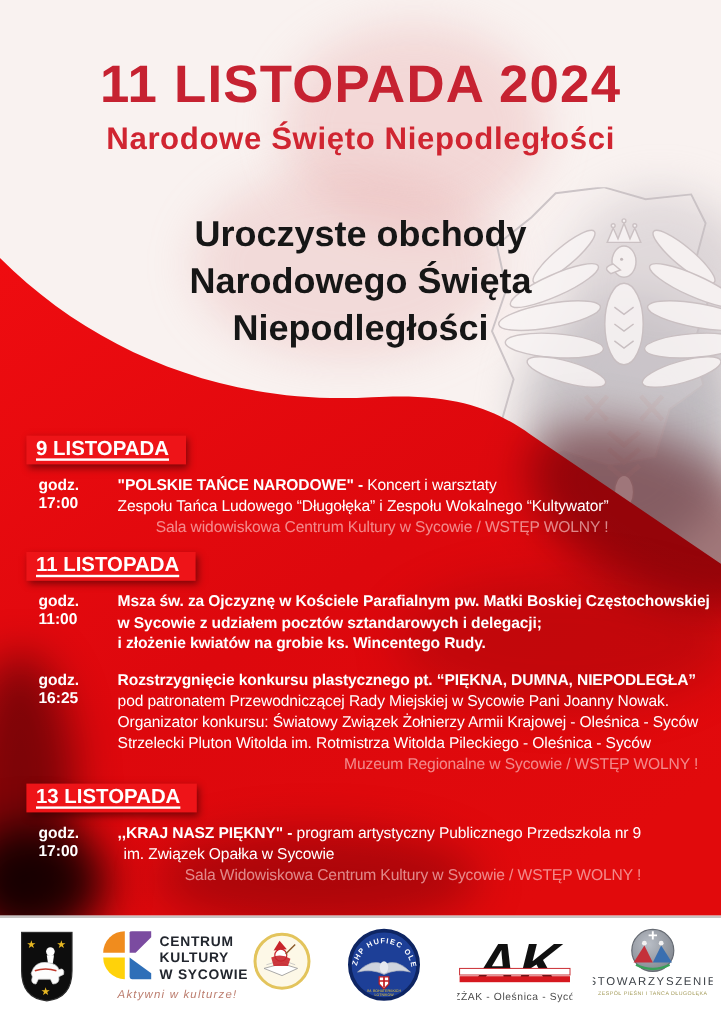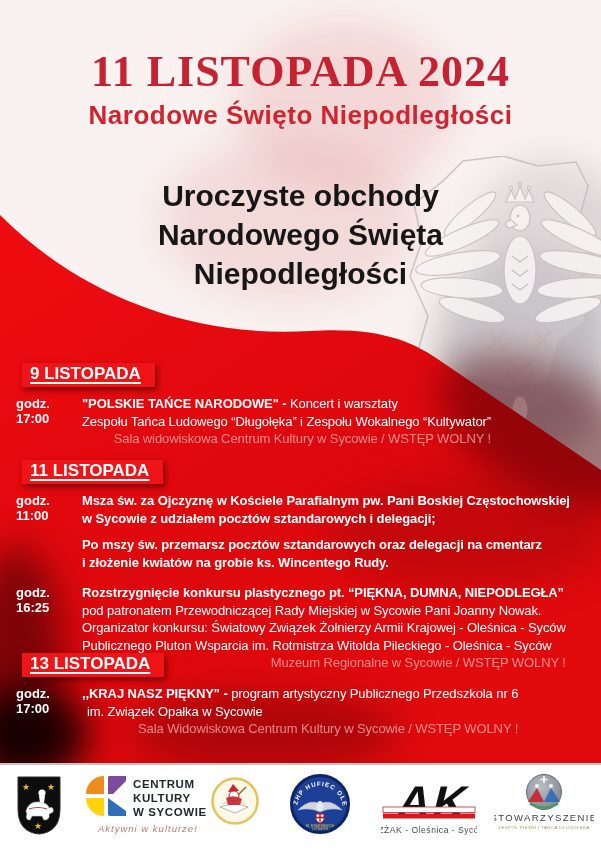--- a/index.html
+++ b/index.html
@@ -1,38 +1,38 @@
 <!DOCTYPE html>
 <html><head>
 <meta charset="utf-8">
 <style>
   html,body{margin:0;padding:0;background:#555;}
   .poster{position:relative;width:601px;height:850px;overflow:hidden;
     background:#f9f2f0;font-family:"Liberation Sans",sans-serif;margin:0 auto;}
   .blob{position:absolute;border-radius:50%;filter:blur(18px);pointer-events:none;}
   
   #title{position:absolute;top:46px;left:0;right:0;text-align:center;
-    font-family:Liberation Serif, serif;font-weight:700;font-size:44px;letter-spacing:1px;
+    font-family:Liberation Sans, sans-serif;font-weight:700;font-size:44px;letter-spacing:1px;
     color:#c62231;white-space:nowrap;}
   #subtitle{position:absolute;top:100px;left:0;right:0;text-align:center;
     font-size:26px;font-weight:700;color:#d02531;letter-spacing:.5px;}
   #announce{position:absolute;top:176px;left:0;right:0;text-align:center;
     font-size:30px;line-height:39px;font-weight:700;color:#161616;z-index:5;}
   
   #emblem,#redwave{position:absolute;pointer-events:none;}
   #redwave{left:0;top:0;z-index:2;}
   #emblem{left:408px;top:156px;z-index:1;}
   .dark{z-index:3;}
   
   .evt{position:absolute;left:0;right:0;z-index:6;}
   .hd{display:inline-block;margin-left:22px;background:#ee1418;color:#fff;
     font-size:17px;font-weight:700;padding:1px 14px 3px 8px;border-radius:0;
     box-shadow:2px 3px 6px rgba(20,0,0,.5);}
   .hd span{text-decoration:underline;text-decoration-thickness:2px;text-underline-offset:3px;}
-  .row{display:flex;padding-left:16px;margin-top:8px;color:#fff;}
+  .row{display:flex;padding-left:32px;margin-top:8px;color:#fff;}
   .time{flex:none;width:66px;font-weight:700;font-size:13px;padding-top:1px;}
   .lines{font-size:13px;line-height:17.5px;letter-spacing:-.1px;}
   .b{font-weight:700;}
   .faded{color:rgba(255,216,216,.62);text-align:right;}
   .gap{margin-top:9px;}
   .ind{padding-left:5px;}
   
   #footer{position:absolute;left:0;right:0;top:763px;height:87px;background:#ffffff;
     border-top:2px solid #c9c4c4;z-index:8;}
   .logo{position:absolute;}
@@ -127,44 +127,43 @@
         <div class="ln faded">Sala widowiskowa Centrum Kultury w Sycowie / WSTĘP WOLNY !</div>
       </div>
     </div>
   </section>
 
   <section class="evt" style="top:460px">
     <div class="hd"><span>11 LISTOPADA</span></div>
     <div class="row">
       <div class="time">godz. 11:00</div>
       <div class="lines">
-        <div class="ln b">Msza św. za Ojczyznę w Kościele Parafialnym pw. Pani Boskiej Częstochowskiej</div>
+        <div class="ln b">Msza św. za Ojczyznę w Kościele Parafialnym pw. Matki Boskiej Częstochowskiej</div>
         <div class="ln b">w Sycowie z udziałem pocztów sztandarowych i delegacji;</div>
-        <div class="ln b gap">Po mszy św. przemarsz pocztów sztandarowych oraz delegacji na cmentarz</div>
         <div class="ln b">i złożenie kwiatów na grobie ks. Wincentego Rudy.</div>
       </div>
     </div>
     <div class="row" style="margin-top:13px">
       <div class="time">godz. 16:25</div>
       <div class="lines">
         <div class="ln b">Rozstrzygnięcie konkursu plastycznego pt. “PIĘKNA, DUMNA, NIEPODLEGŁA”</div>
         <div class="ln">pod patronatem Przewodniczącej Rady Miejskiej w Sycowie Pani Joanny Nowak.</div>
         <div class="ln">Organizator konkursu: Światowy Związek Żołnierzy Armii Krajowej - Oleśnica - Syców</div>
-        <div class="ln">Publicznego Pluton Wsparcia im. Rotmistrza Witolda Pileckiego - Oleśnica - Syców</div>
+        <div class="ln">Strzelecki Pluton Witolda im. Rotmistrza Witolda Pileckiego - Oleśnica - Syców</div>
         <div class="ln faded">Muzeum Regionalne w Sycowie / WSTĘP WOLNY !</div>
       </div>
     </div>
   </section>
 
   <section class="evt" style="top:653px">
     <div class="hd"><span>13 LISTOPADA</span></div>
     <div class="row">
       <div class="time">godz. 17:00</div>
       <div class="lines">
-        <div class="ln"><span class="b">,,KRAJ NASZ PIĘKNY" - </span><span>program artystyczny Publicznego Przedszkola nr 6</span></div>
+        <div class="ln"><span class="b">,,KRAJ NASZ PIĘKNY" - </span><span>program artystyczny Publicznego Przedszkola nr 9</span></div>
         <div class="ln ind">im. Związek Opałka w Sycowie</div>
         <div class="ln faded">Sala Widowiskowa Centrum Kultury w Sycowie  / WSTĘP WOLNY !</div>
       </div>
     </div>
   </section>
 
   <div id="footer">
 
     <svg class="logo" style="left:16px;top:11px" width="46" height="60" viewBox="0 0 46 60">
       <path d="M2,1 H44 V33 Q44,56 23,58 Q2,56 2,33 Z" fill="#0d0d0d" stroke="#2e2e2e"></path>

